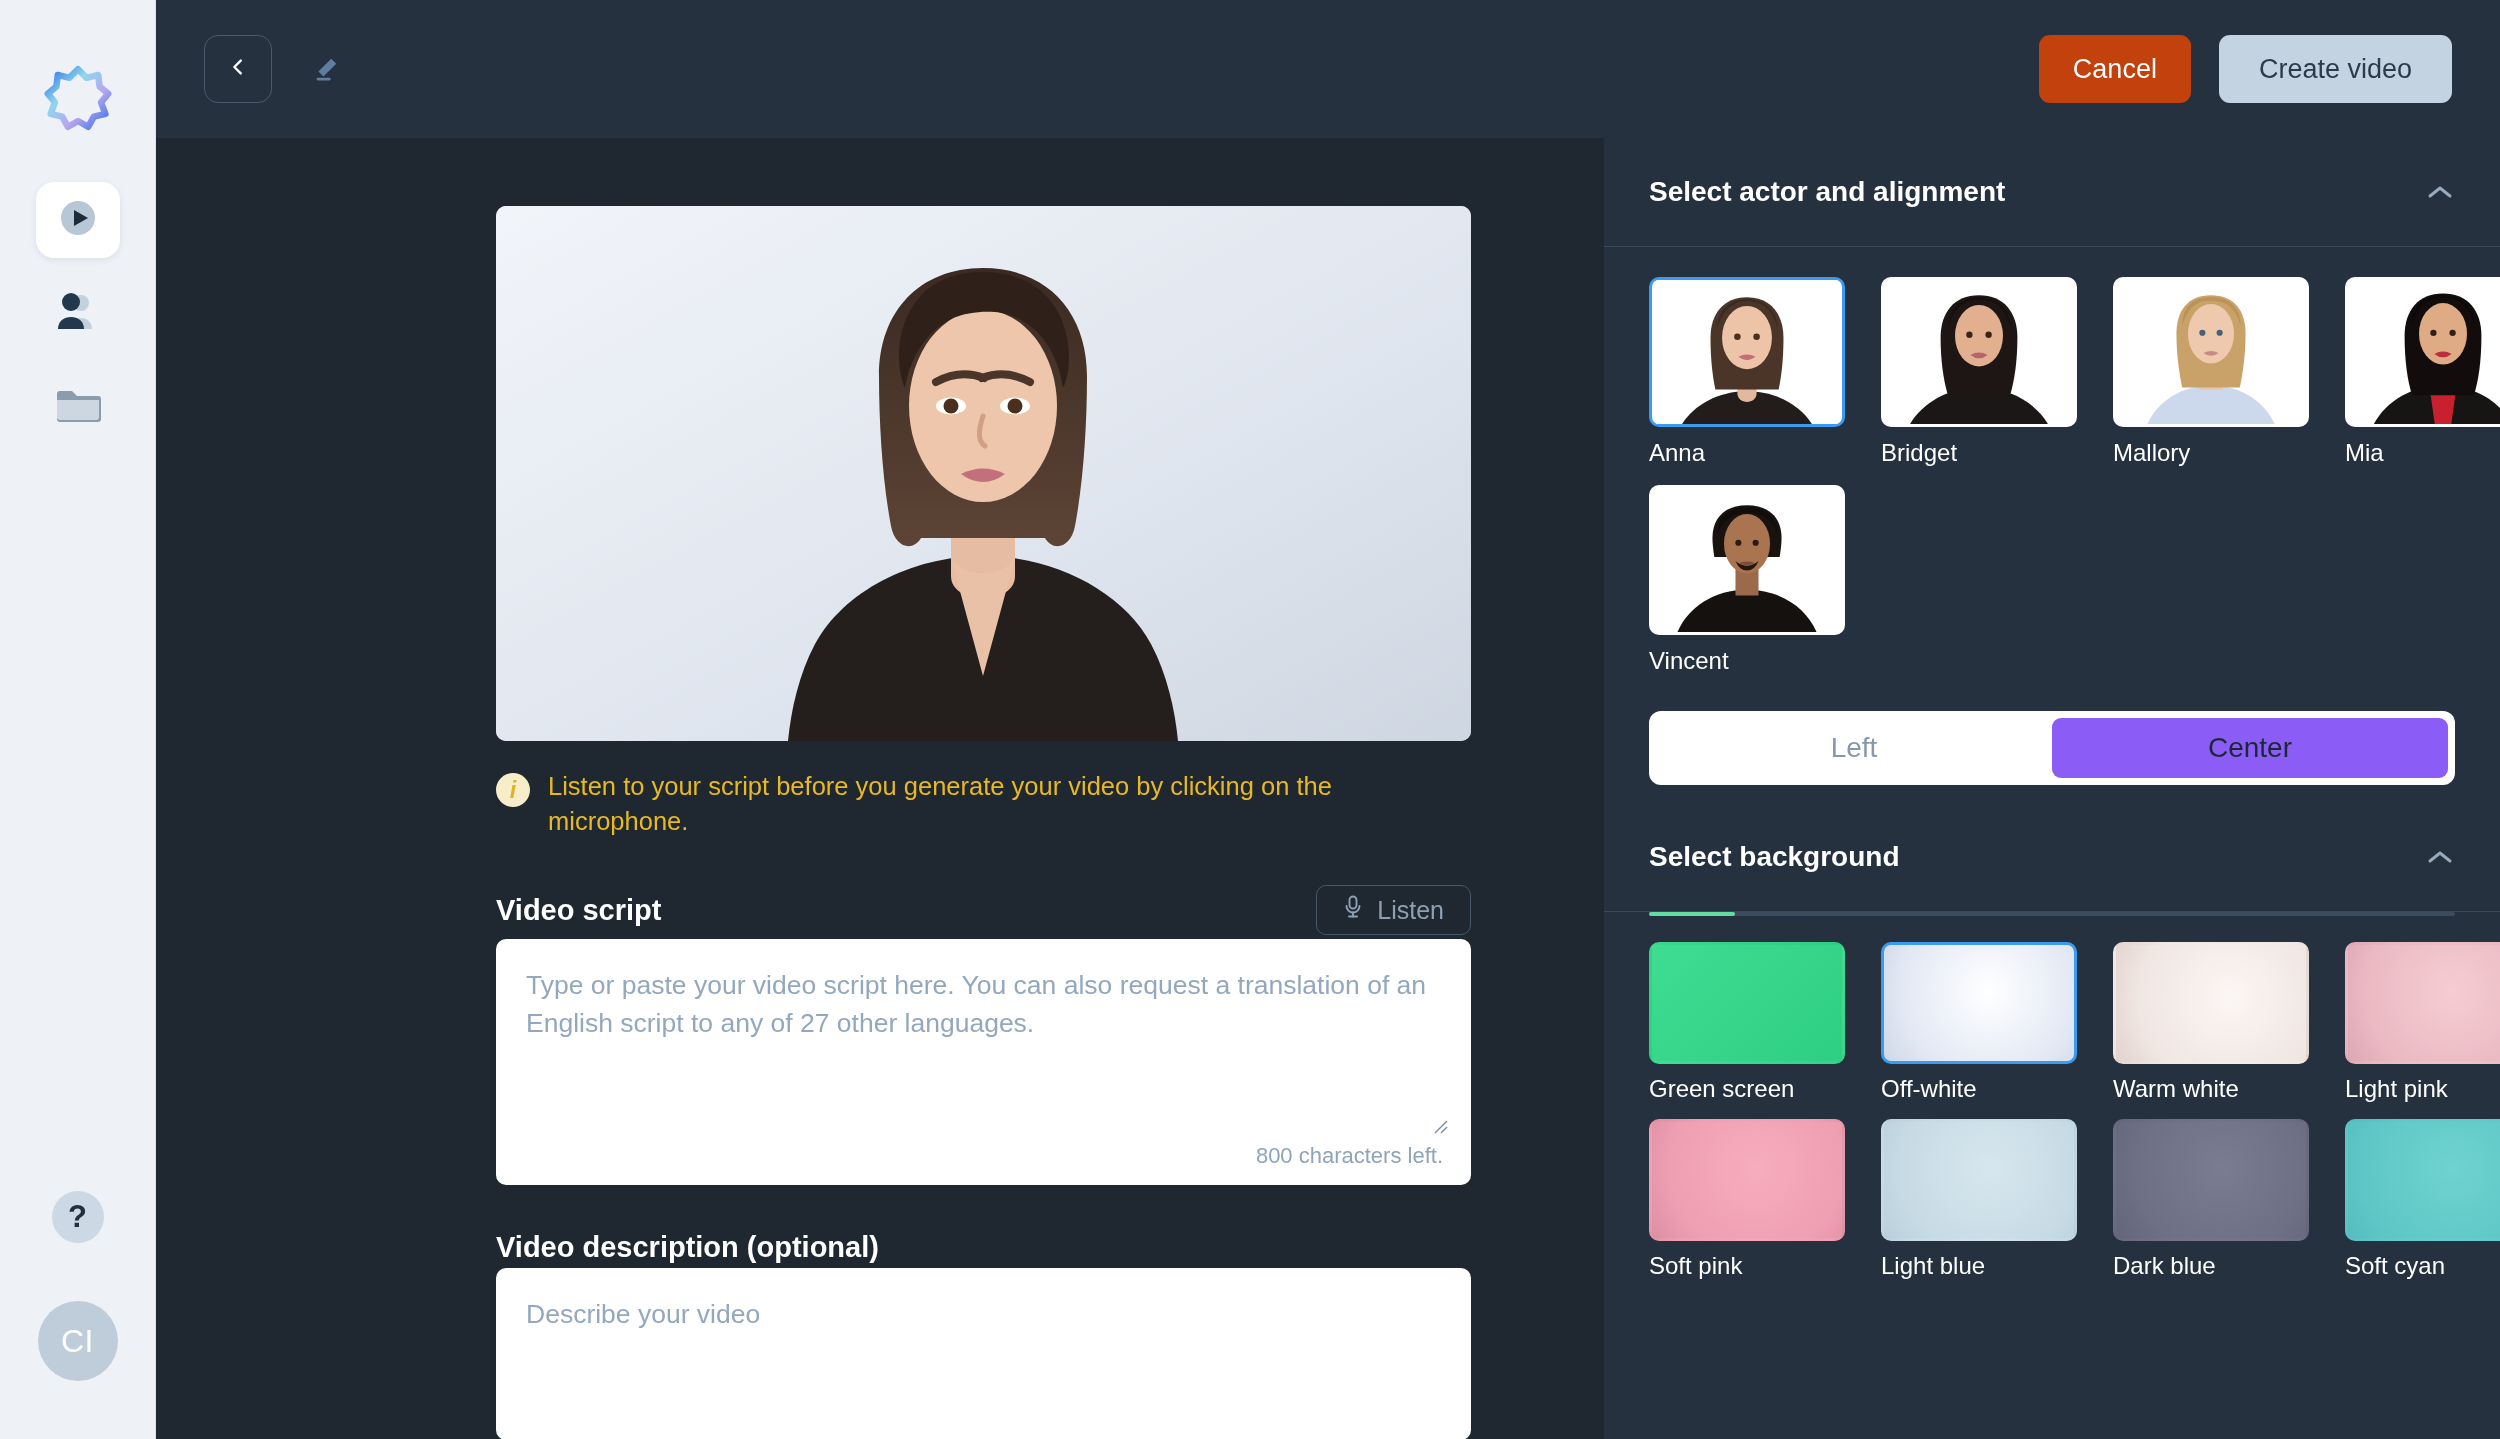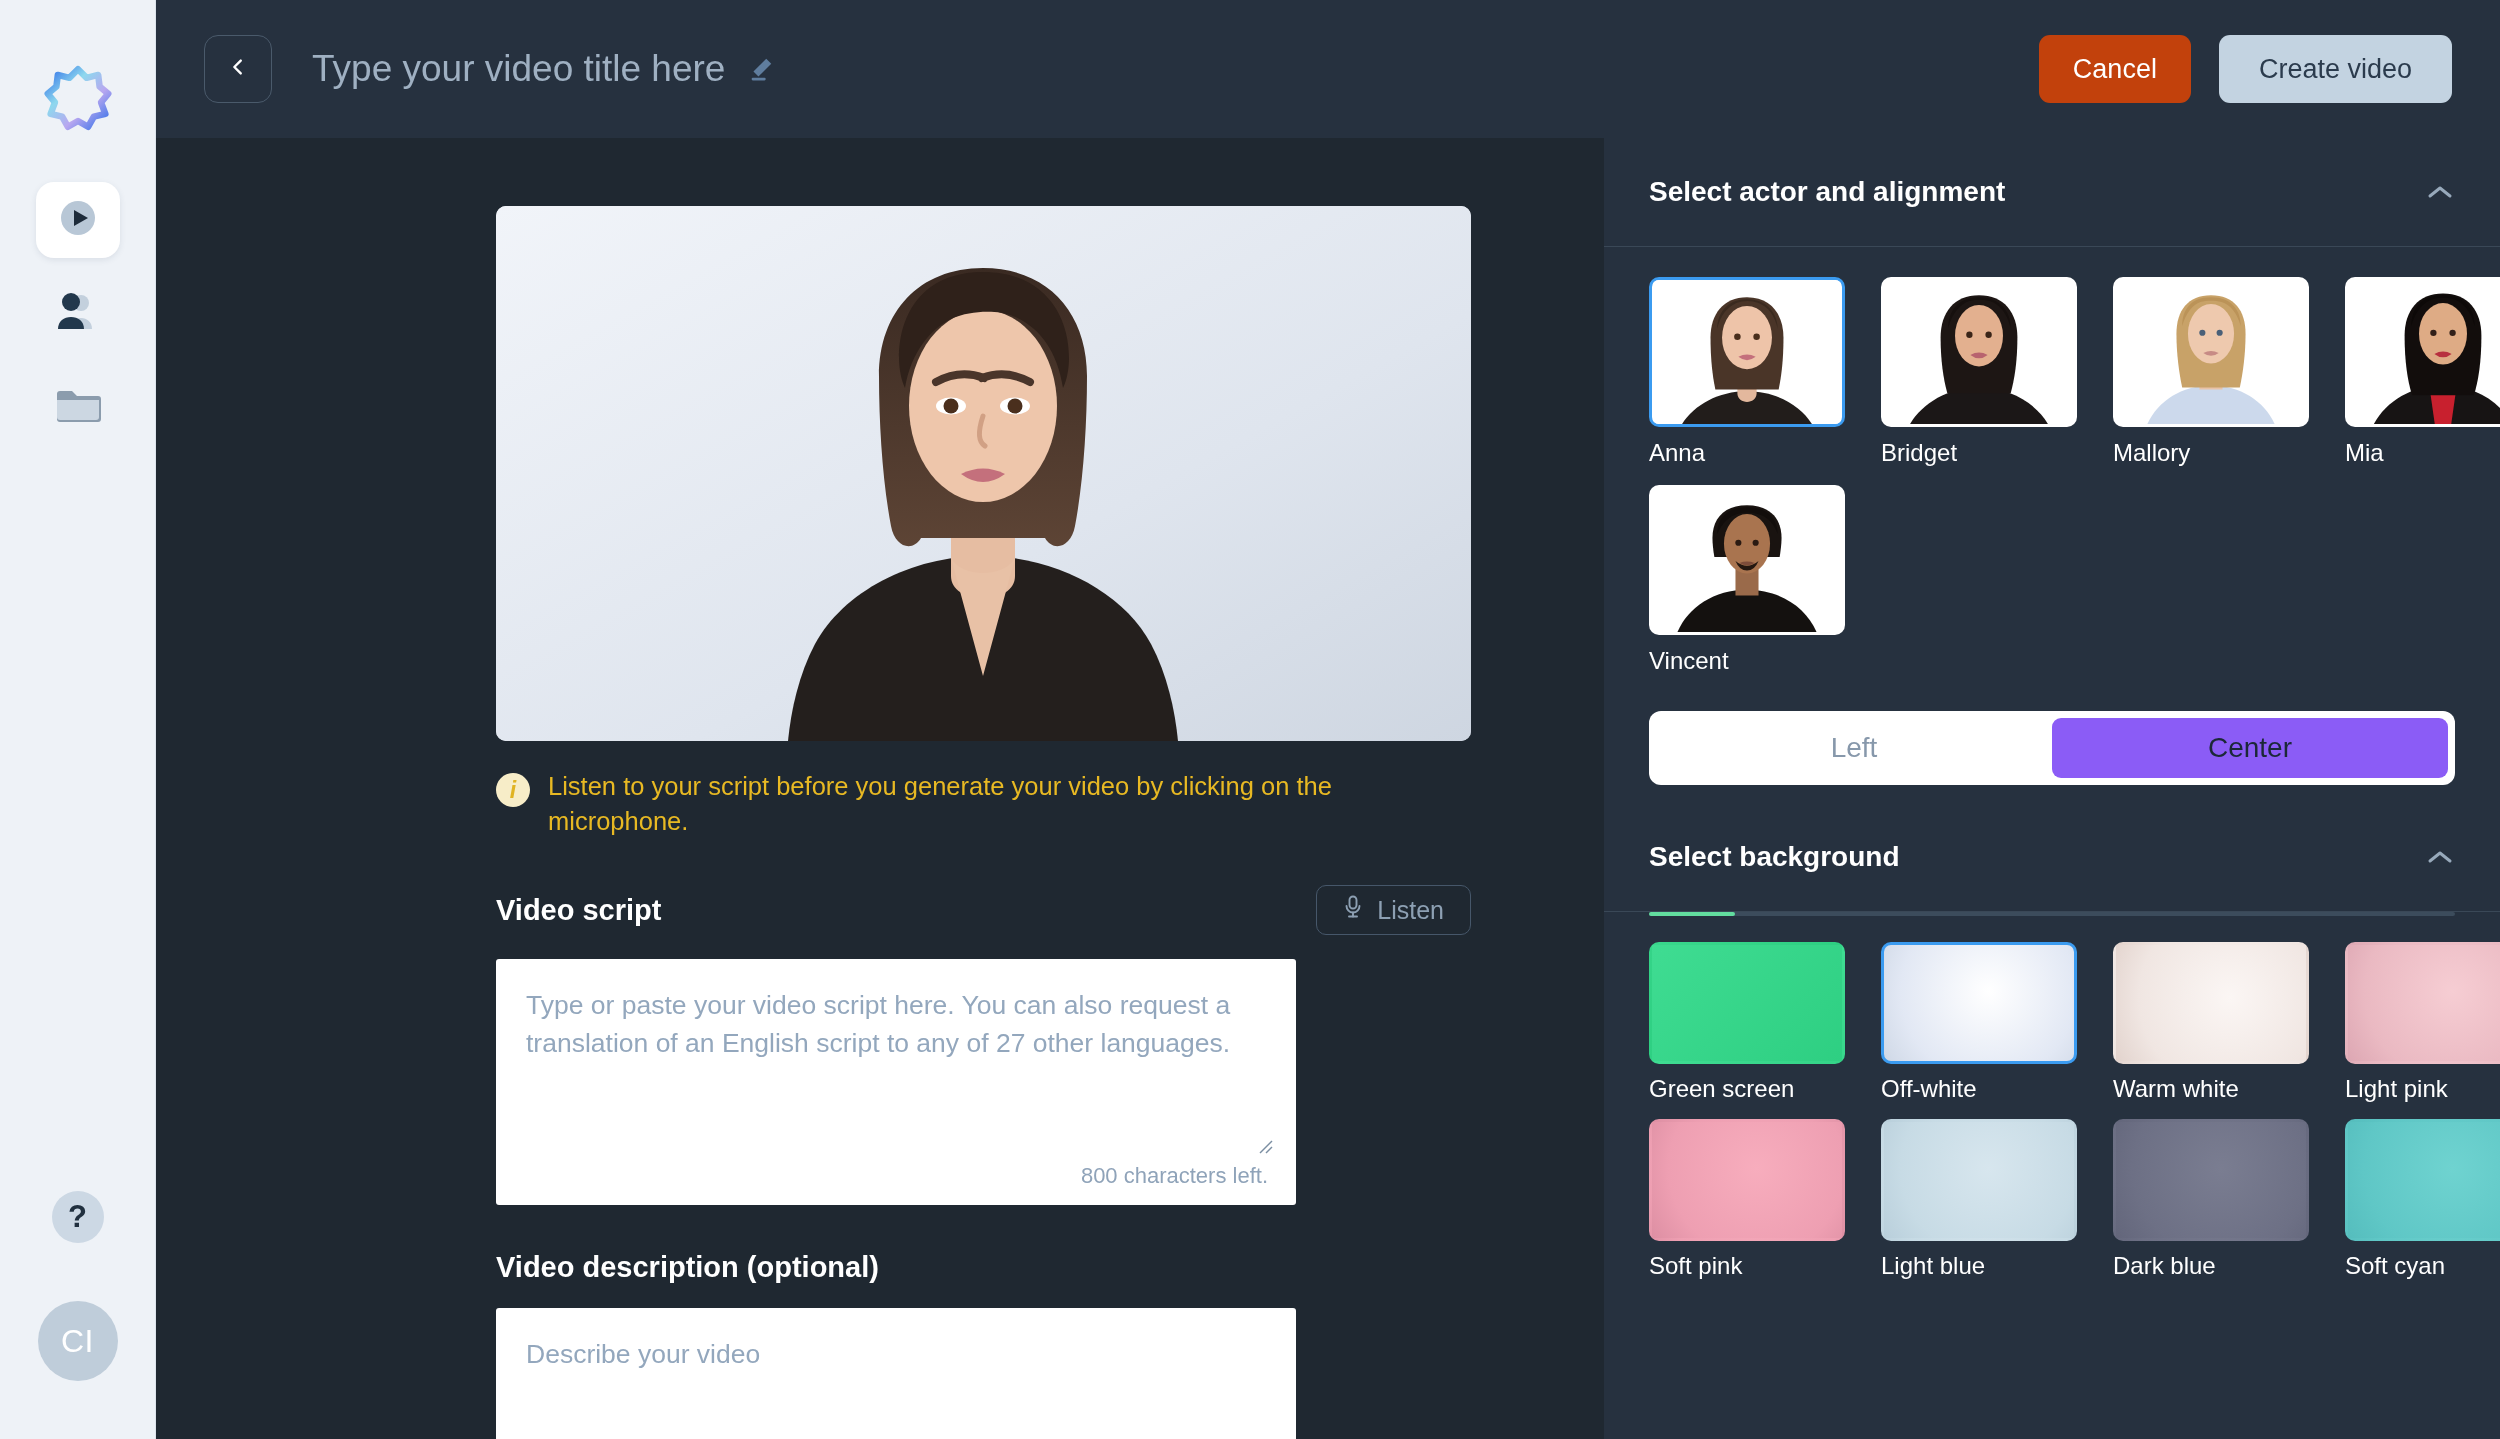--- a/index.html
+++ b/index.html
@@ -110,22 +110,22 @@
   }
   .field-label { color: #ffffff; font-size: 29px; font-weight: bold; }
   .listen-btn {
     margin-left: auto; height: 50px; padding: 0 26px;
     border: 1px solid #46576a; border-radius: 10px; background: transparent;
     color: #8da0b3; font-size: 25px; display: flex; align-items: center; gap: 14px;
     cursor: pointer; font-family: "Liberation Sans", sans-serif;
   }
 
   .textarea-box {
-    width: 800px; margin-top: 24px;
-    background: #ffffff; border-radius: 3px;
+    width: 975px; margin-top: 4px;
+    background: #ffffff; border-radius: 10px;
     position: relative; padding: 28px 30px;
   }
   .ta-script { height: 246px; }
   .ta-desc   { height: 172px; }
   .ta-placeholder {
     color: #93a7bd; font-size: 26.5px; line-height: 1.42;
   }
   .char-left {
     position: absolute; right: 28px; bottom: 16px;
     color: #8fa3b9; font-size: 22px;
@@ -259,21 +259,20 @@
 
     <div class="topbar">
       <div class="back-btn">
         <span>
           <svg viewBox="0 0 24 24" fill="none" stroke="#ffffff" stroke-width="2.6" stroke-linecap="round" stroke-linejoin="round">
               <polyline points="15 5 8 12 15 19"></polyline>
             </svg>
         </span>
       </div>
       <div class="title-wrap">
-        <div class="vid-title">Type your video title here</div>
         <span class="edit-pencil">
           <svg width="28" height="28" viewBox="0 0 24 24">
             <path d="M16.5 3.2 l4.3 4.3 l-11 11 l-4.3 -4.3 z" fill="#5f7d9e"></path>
             <rect x="4" y="19.4" width="12" height="2.4" rx="1" fill="#5f7d9e"></rect>
           </svg>
         </span>
       </div>
       <div class="topbar-actions">
         <button class="btn btn-cancel">Cancel</button>
         <button class="btn btn-create">Create video</button>

